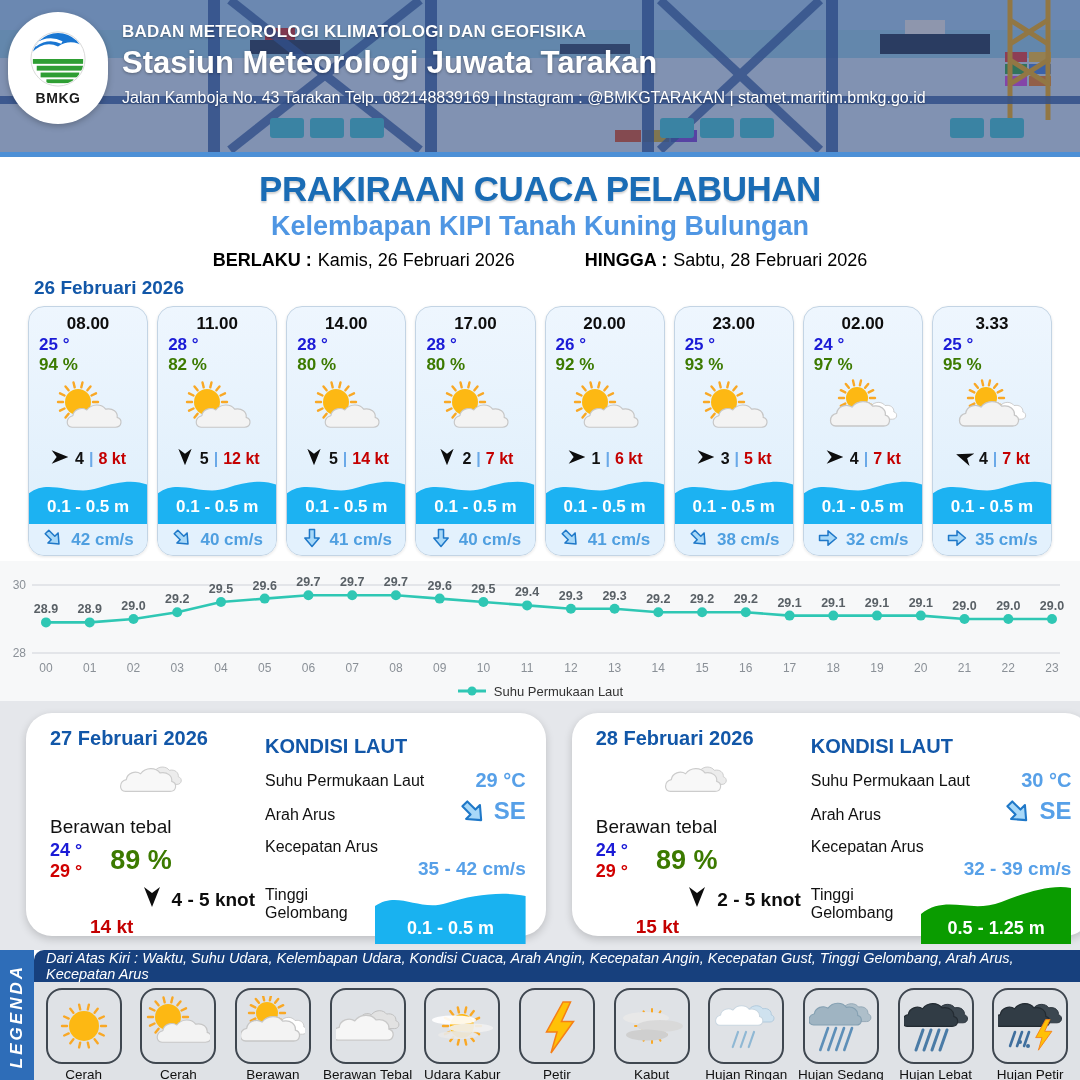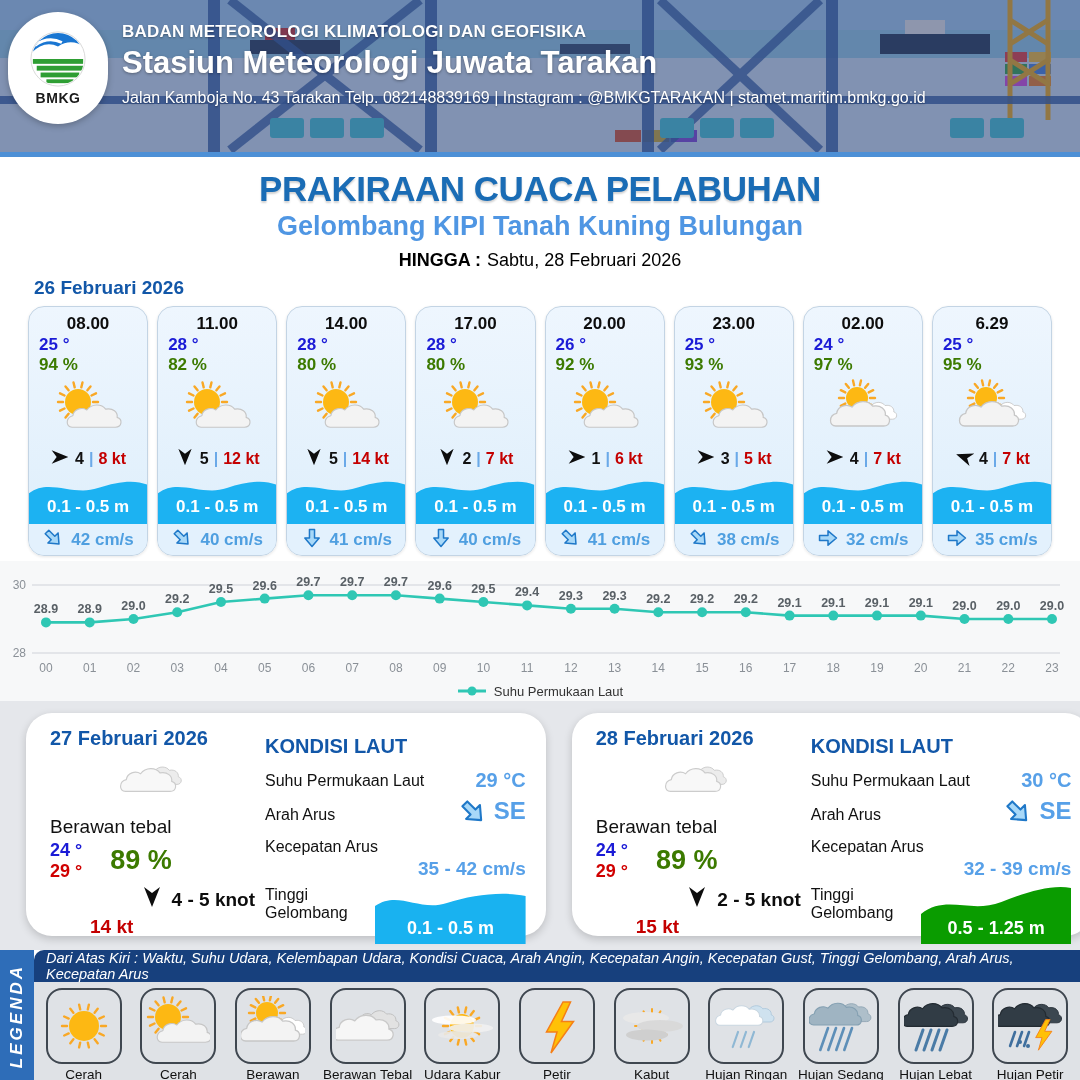--- a/index.html
+++ b/index.html
@@ -190,22 +190,23 @@
   <div class="header-text">
     <div class="h-agency">BADAN METEOROLOGI KLIMATOLOGI DAN GEOFISIKA</div>
     <div class="h-station">Stasiun Meteorologi Juwata Tarakan</div>
     <div class="h-contact">Jalan Kamboja No. 43 Tarakan  Telp. 082148839169 | Instagram : @BMKGTARAKAN | stamet.maritim.bmkg.go.id</div>
   </div>
 </div>
 <div class="header-line"></div>
 
 <div class="title-section">
   <div class="main-title">PRAKIRAAN CUACA PELABUHAN</div>
-  <div class="sub-title">Gelombang KIPI Tanah Kuning Bulungan</div>
+  <div class="sub-title">Kelembapan KIPI Tanah Kuning Bulungan</div>
   <div class="validity">
+    <span><b>BERLAKU :</b><span>Kamis, 26 Februari 2026</span></span>
     <span><b>HINGGA :</b><span>Sabtu, 28 Februari 2026</span></span>
   </div>
 </div>
 
 <div class="forecast-section">
   <div class="forecast-date">26 Februari 2026</div>
   <div class="cards-row">
       <div class="fcard">
         <div class="ftime">08.00</div>
         <div class="fth">
@@ -546,21 +547,21 @@
           <span class="fwave-text">0.1 - 0.5 m</span>
         </div>
         <div class="fcur">
           <span><svg width="22" height="22" viewBox="0 0 26 26">
               <path d="M3,10 h10 V4.5 L23,13 L13,21.5 V16 H3 Z" fill="#a8d8f8" stroke="#1f78c8" stroke-width="1.8" stroke-linejoin="round" transform="rotate(0,13,13)"></path>
             </svg></span>
           <span class="fcurspd">32 cm/s</span>
         </div>
       </div>
       <div class="fcard">
-        <div class="ftime">6.29</div>
+        <div class="ftime">3.33</div>
         <div class="fth">
           <span class="ftemp">25 °</span>
           <span class="fhum">95 %</span>
         </div>
         <div class="ficon">
           <svg width="76" height="64" viewBox="0 0 76 64">
             <line x1="45.0" y1="19.0" x2="50.0" y2="19.0" stroke="#F9A825" stroke-width="2.4" stroke-linecap="round"></line>
             <line x1="43.7" y1="24.6" x2="48.2" y2="26.8" stroke="#F9A825" stroke-width="2.4" stroke-linecap="round"></line>
             <line x1="40.1" y1="29.2" x2="43.2" y2="33.1" stroke="#F9A825" stroke-width="2.4" stroke-linecap="round"></line>
             <line x1="34.9" y1="31.7" x2="36.0" y2="36.5" stroke="#F9A825" stroke-width="2.4" stroke-linecap="round"></line>

